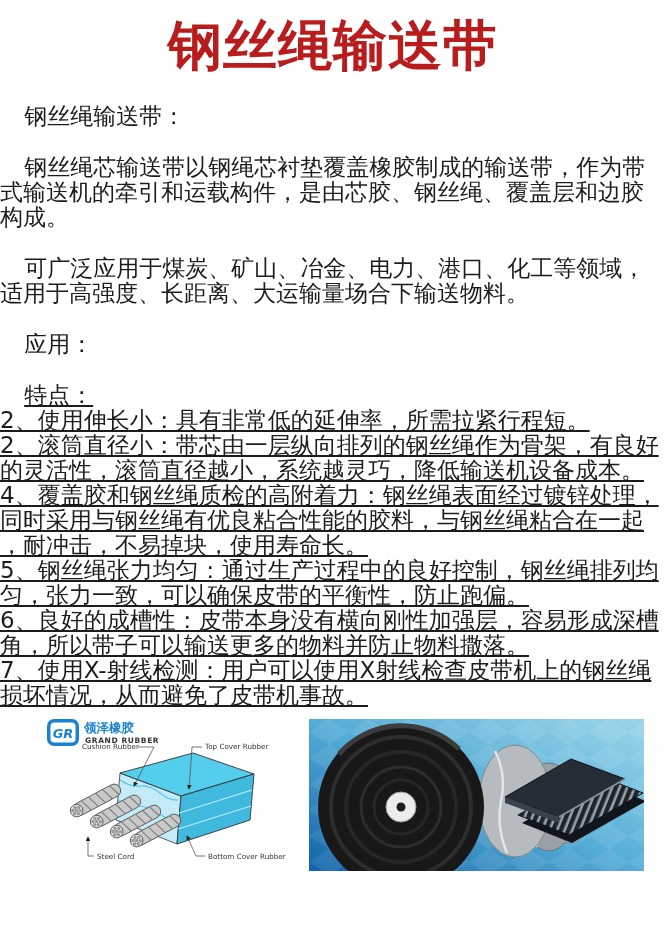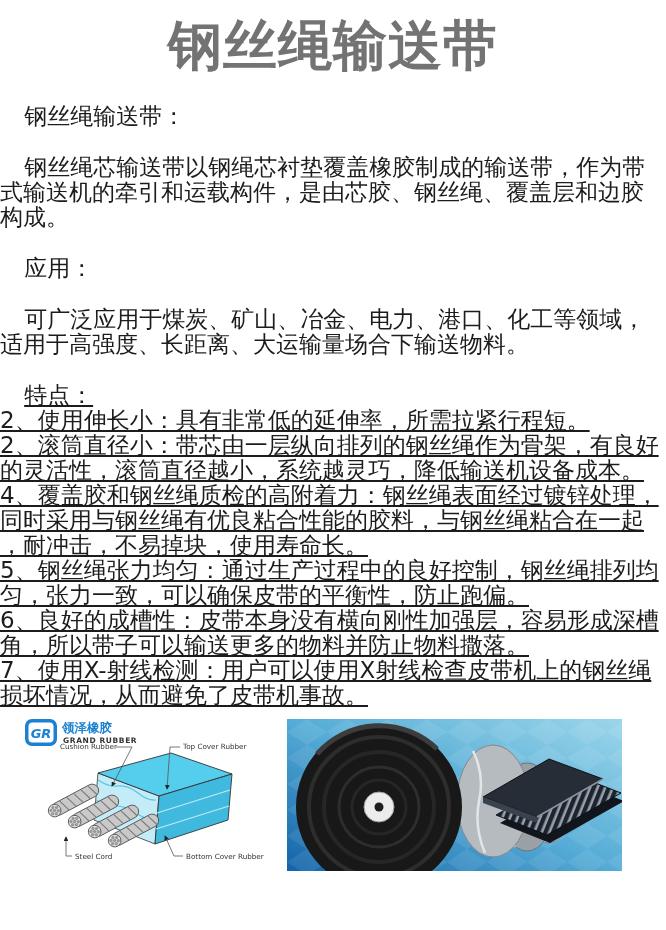--- a/index.html
+++ b/index.html
@@ -1,45 +1,45 @@
 <!DOCTYPE html>
 <html><head>
 <meta charset="utf-8">
 <style>
   html,body{margin:0;padding:0;background:#ffffff;}
   body{width:666px;font-family:"DejaVu Sans","Liberation Sans",sans-serif;color:#1c1c1c;}
   .doc{width:666px;}
   h1.title{
     margin:14px 0 26px 0;text-align:center;font-size:54px;line-height:64px;
-    font-weight:700;letter-spacing:1px;color:#737373;
+    font-weight:700;letter-spacing:1px;color:#b91c1c;
   }
   .content{padding:0 0;font-size:23px;line-height:25px;
     word-break:break-all;line-break:anywhere;}
   .para{margin:0 0 26px 0;}
   .indent{text-indent:1.05em;}
   .features .item{margin:0;}
   .features{margin-bottom:8px;text-decoration:underline;}
-  .images-row{display:flex;align-items:flex-start;padding-left:20px;margin-top:2px;}
+  .images-row{display:flex;align-items:flex-start;padding-left:42px;margin-top:2px;}
   .diagram-box{width:260px;height:165px;background:#fff;flex:0 0 auto;}
   .photo-box{width:335px;height:152px;margin-left:7px;margin-top:3px;flex:0 0 auto;}
   svg{display:block;}
   svg text{font-family:"DejaVu Sans","Liberation Sans",sans-serif;}
 </style>
 </head>
 <body>
 
 <div class="doc">
 
   <h1 class="title">钢丝绳输送带</h1>
 
   <div class="content">
     <div class="para indent">钢丝绳输送带：</div>
     <div class="para indent">钢丝绳芯输送带以钢绳芯衬垫覆盖橡胶制成的输送带，作为带式输送机的牵引和运载构件，是由芯胶、钢丝绳、覆盖层和边胶构成。</div>
+    <div class="para indent">可广泛应用于煤炭、矿山、冶金、电力、港口、化工等领域，适用于高强度、长距离、大运输量场合下输送物料。</div>
     <div class="para indent">应用：</div>
-    <div class="para indent">可广泛应用于煤炭、矿山、冶金、电力、港口、化工等领域，适用于高强度、长距离、大运输量场合下输送物料。</div>
 
     <div class="features">
       <div class="indent">特点：</div>
       <div class="item">2、使用伸长小：具有非常低的延伸率，所需拉紧行程短。</div>
       <div class="item">2、滚筒直径小：带芯由一层纵向排列的钢丝绳作为骨架，有良好的灵活性，滚筒直径越小，系统越灵巧，降低输送机设备成本。</div>
       <div class="item">4、覆盖胶和钢丝绳质检的高附着力：钢丝绳表面经过镀锌处理，同时采用与钢丝绳有优良粘合性能的胶料，与钢丝绳粘合在一起，耐冲击，不易掉块，使用寿命长。</div>
       <div class="item">5、钢丝绳张力均匀：通过生产过程中的良好控制，钢丝绳排列均匀，张力一致，可以确保皮带的平衡性，防止跑偏。</div>
       <div class="item">6、良好的成槽性：皮带本身没有横向刚性加强层，容易形成深槽角，所以带子可以输送更多的物料并防止物料撒落。</div>
       <div class="item">7、使用X-射线检测：用户可以使用X射线检查皮带机上的钢丝绳损坏情况，从而避免了皮带机事故。</div>
     </div>

